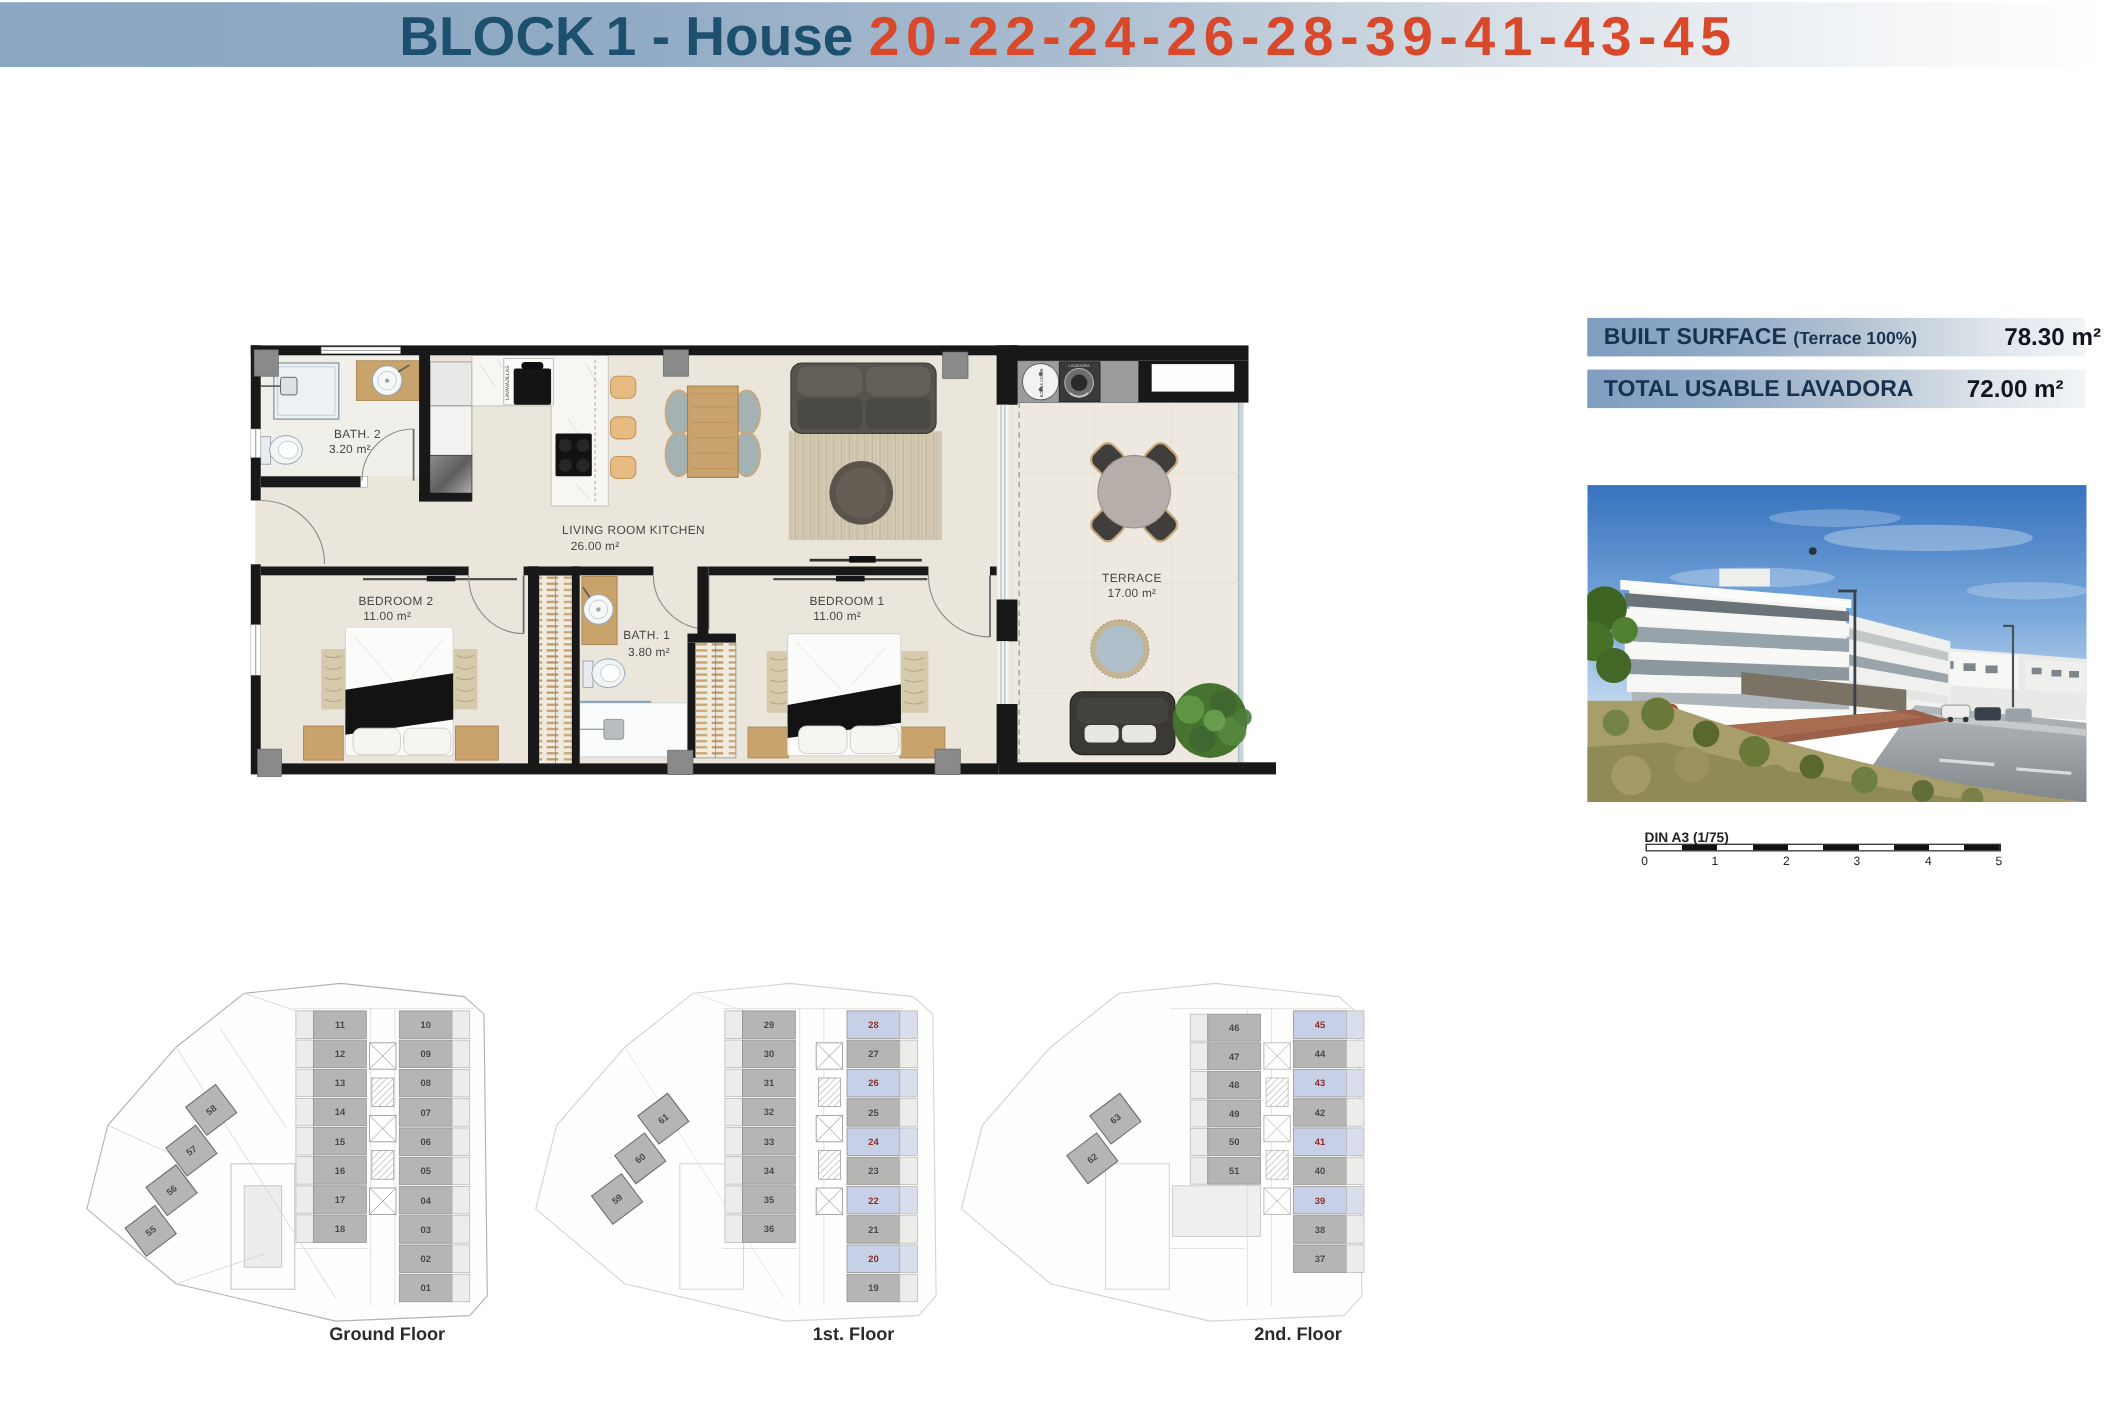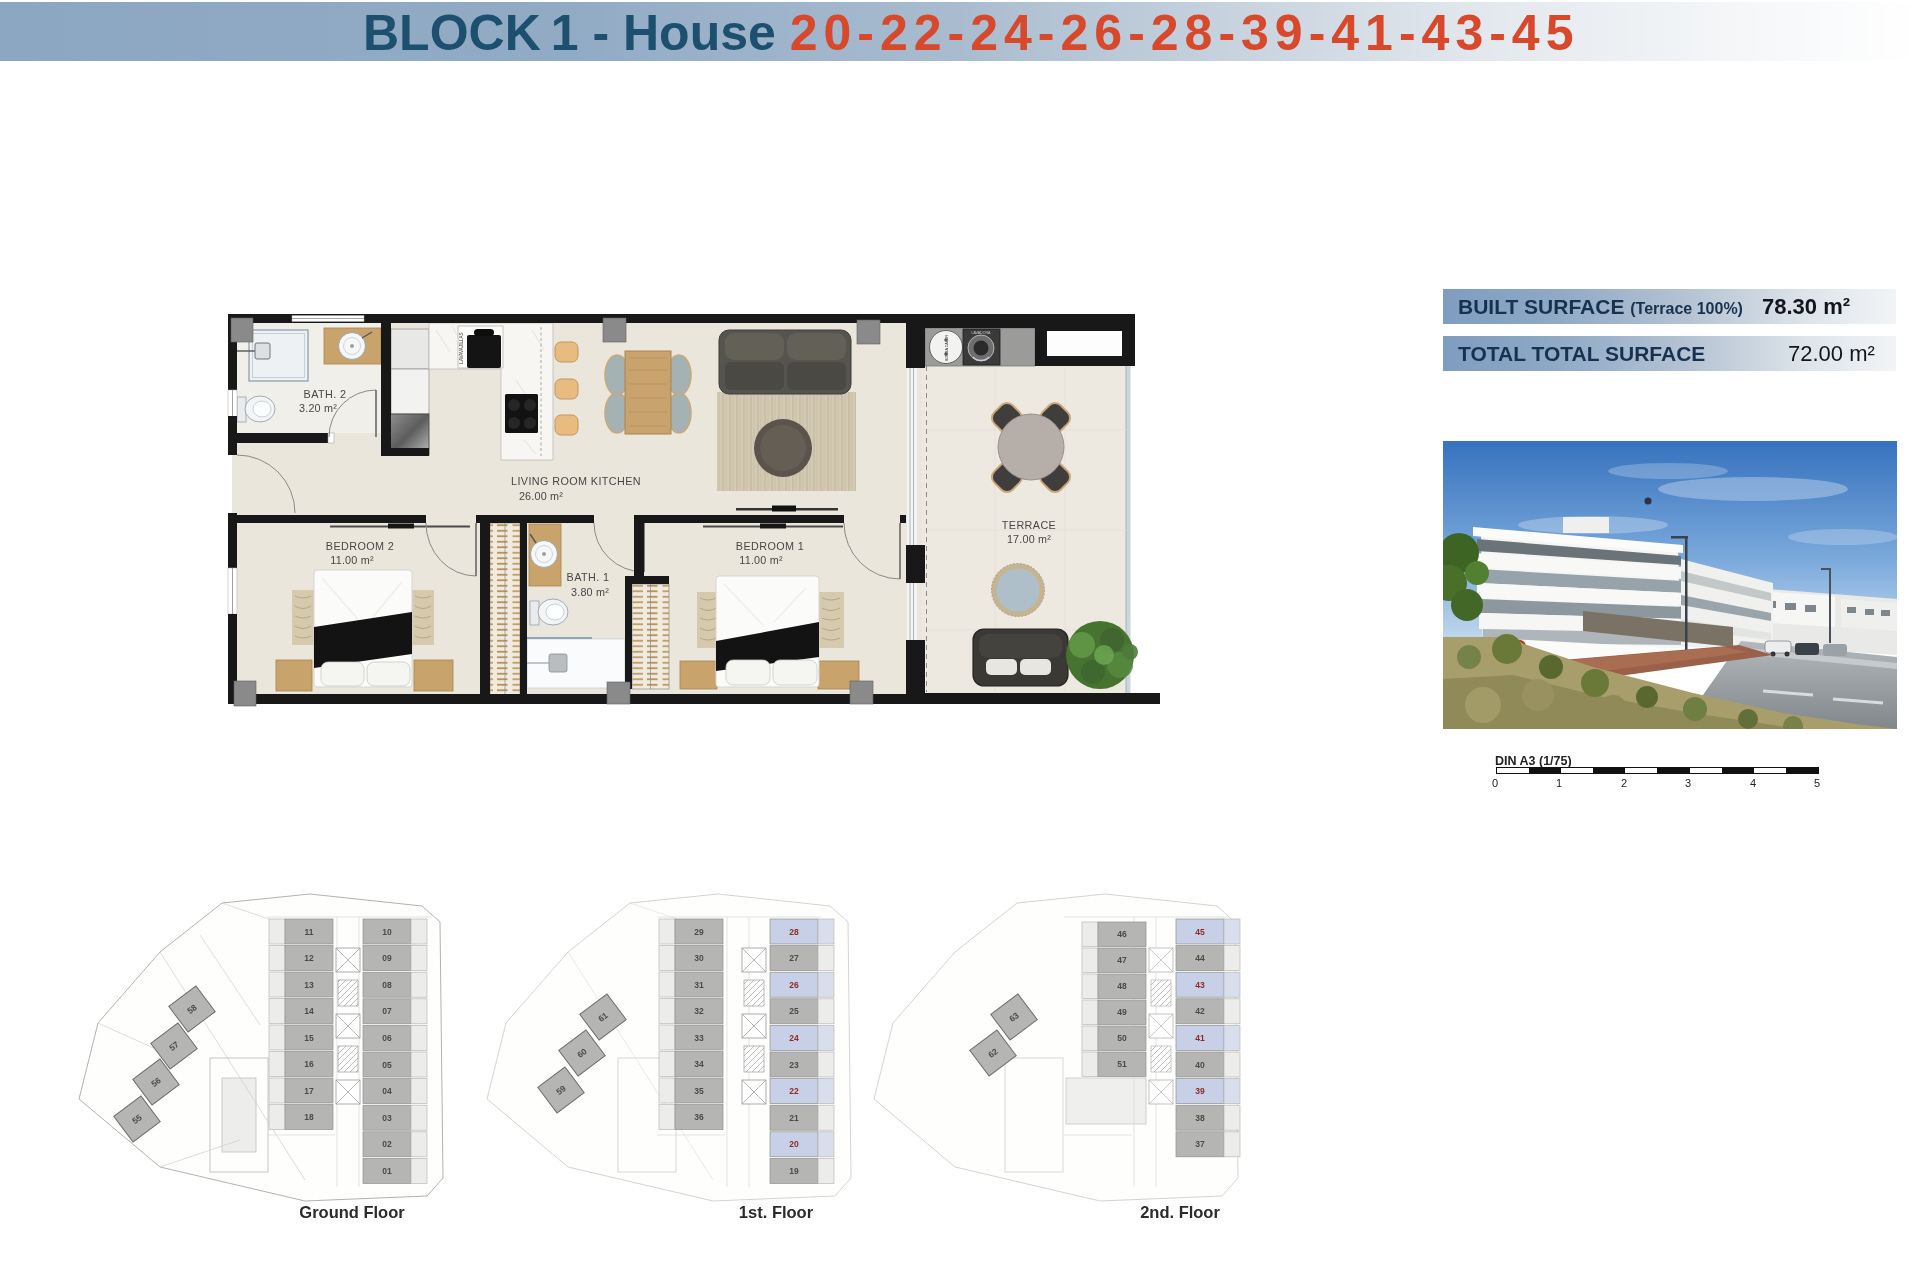--- a/index.html
+++ b/index.html
@@ -14,28 +14,28 @@
   background:linear-gradient(90deg,#8CA7C2 0%,#92ABC5 30%,#A9BCCF 50%,#C9D4DF 65%,#E4E9EE 78%,#F4F6F8 90%,#FFFFFF 100%);"></div>
 
 <div class="abs" style="left:363px;top:2px;height:59px;line-height:63px;white-space:nowrap;
   font-size:50px;font-weight:bold;color:#1D4F6E;letter-spacing:0px;">BLOCK 1 - House <span style="color:#D8482B;letter-spacing:6px;">20-22-24-26-28-39-41-43-45</span></div>
 
 <div class="abs" style="left:1443px;top:289px;width:453px;height:35px;
   background:linear-gradient(90deg,#7F9DC0 0%,#8FA9C6 25%,#B6C4D4 55%,#DDE4EA 80%,#F2F4F6 100%);"></div>
 
 <div class="abs" style="left:1458px;top:289px;height:35px;line-height:36px;font-weight:bold;font-size:21px;color:#17324E;letter-spacing:0px;white-space:nowrap;">BUILT SURFACE <span style="font-size:16px;font-weight:bold;">(Terrace 100%)</span></div>
 
-<div class="abs" style="left:1762px;top:289px;height:21px;line-height:36px;font-weight:bold;font-size:22px;color:#14141e;">78.30 m²</div>
+<div class="abs" style="left:1822px;top:289px;height:21px;line-height:36px;font-weight:bold;font-size:22px;color:#14141e;">78.30 m²</div>
 
 <div class="abs" style="left:1443px;top:336px;width:453px;height:35px;
   background:linear-gradient(90deg,#7F9DC0 0%,#8FA9C6 25%,#B6C4D4 55%,#DDE4EA 80%,#F2F4F6 100%);"></div>
 
-<div class="abs" style="left:1458px;top:336px;height:35px;line-height:36px;font-weight:bold;font-size:21px;color:#17324E;white-space:nowrap;">TOTAL TOTAL SURFACE</div>
-
-<div class="abs" style="left:1788px;top:336px;height:35px;line-height:36px;font-weight:normal;font-size:22px;color:#14141e;">72.00 m²</div>
+<div class="abs" style="left:1458px;top:336px;height:35px;line-height:36px;font-weight:bold;font-size:21px;color:#17324E;white-space:nowrap;">TOTAL USABLE LAVADORA</div>
+
+<div class="abs" style="left:1788px;top:336px;height:35px;line-height:36px;font-weight:bold;font-size:22px;color:#14141e;">72.00 m²</div>
 
 <div class="abs" style="left:1495px;top:754px;font-size:12.5px;font-weight:bold;color:#222;text-align:center;">DIN A3 (1/75)</div>
 
 <div class="abs" style="left:1496px;top:767px;width:323px;height:7px;border:1px solid #111;box-sizing:border-box;
  background:repeating-linear-gradient(90deg,#ffffff 0 32.1px,#111111 32.1px 64.2px);"></div>
 
 <div class="abs" style="left:1491px;top:777px;width:340px;font-size:11px;color:#222;">
 <span class="abs" style="left:1px">0</span>
     <span class="abs" style="left:65px">1</span>
     <span class="abs" style="left:130px">2</span>

